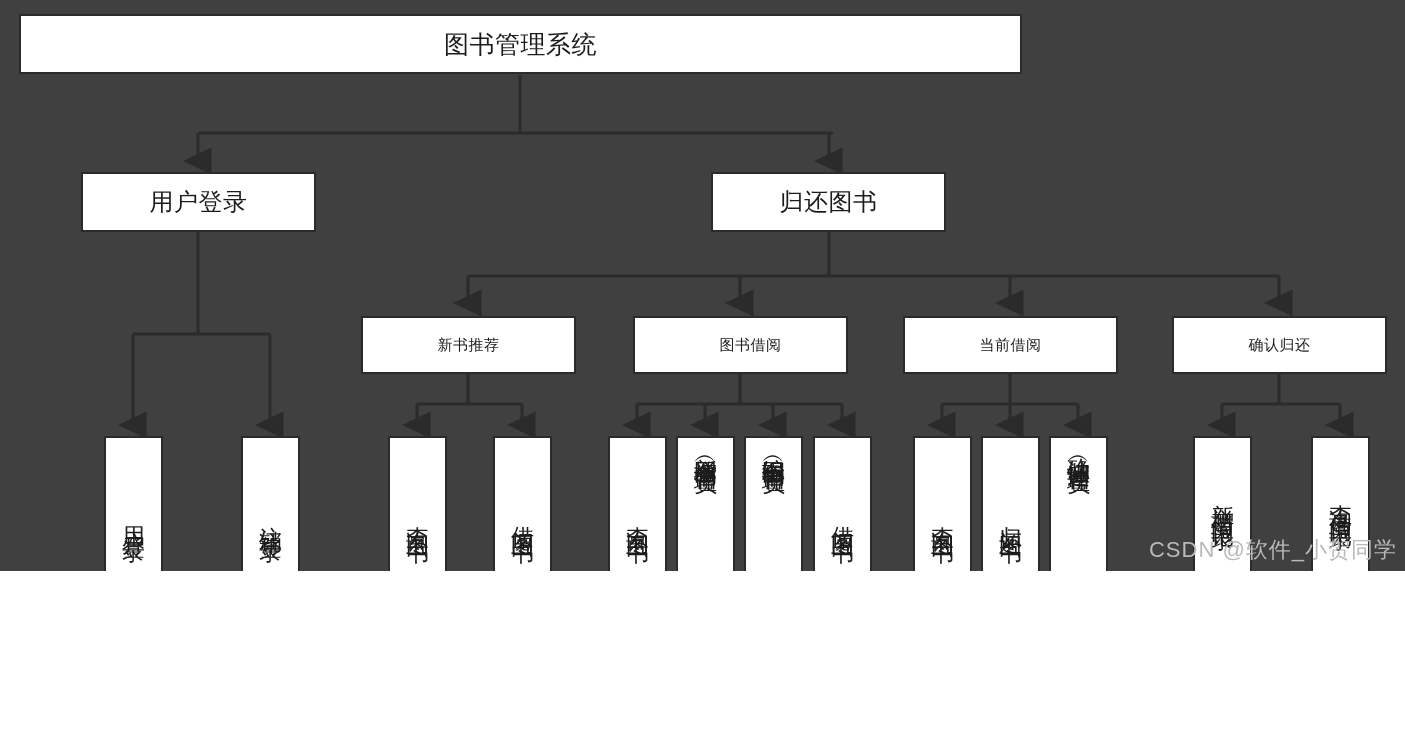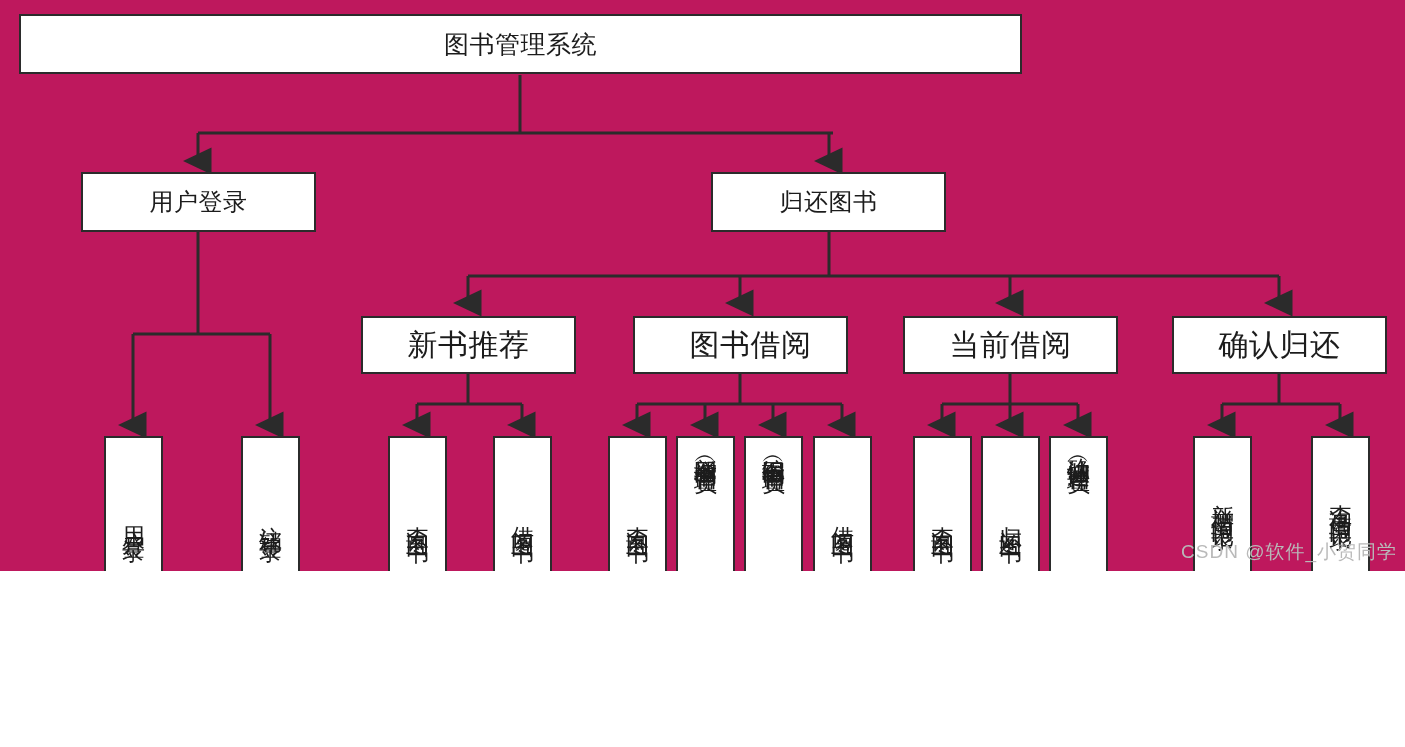--- a/index.html
+++ b/index.html
@@ -7,21 +7,21 @@
     padding: 0;
     background: #ffffff;
   }
   body {
     font-family: "Liberation Sans", "DejaVu Sans", sans-serif;
   }
   #canvas {
     position: relative;
     width: 1405px;
     height: 571px;
-    background: #be185d;
+    background: #404040;
     overflow: hidden;
     text-align: center;
   }
   svg#links {
     position: absolute;
     left: 0;
     top: 0;
     width: 1405px;
     height: 747px;
     pointer-events: none;
@@ -37,21 +37,21 @@
     z-index: 2;
   }
   .node-label {
     color: #1c1c1c;
     letter-spacing: 0.5px;
     white-space: nowrap;
     line-height: 1.05;
   }
   .n-root .node-label { font-size: 25px; }
   .n-l1 .node-label { font-size: 24px; }
-  .n-l2 .node-label { font-size: 30px; }
+  .n-l2 .node-label { font-size: 15px; }
   .n-leaf {
     align-items: flex-start;
     justify-content: center;
   }
   .n-leaf .node-label {
     writing-mode: vertical-rl;
     text-orientation: upright;
     font-size: 23px;
     letter-spacing: 5px;
     padding-top: 4px;
@@ -64,21 +64,21 @@
   .n-leaf.mid .node-label {
     padding-top: 70px;
   }
   .n-leaf.mid2 .node-label {
     padding-top: 48px;
   }
   .watermark {
     position: absolute;
     right: 8px;
     bottom: 6px;
-    font-size: 19px;
+    font-size: 22px;
     color: #b9b9b9;
     letter-spacing: 1px;
     z-index: 3;
     white-space: nowrap;
   }
 </style>
 </head>
 <body>
 
 <div id="canvas">

